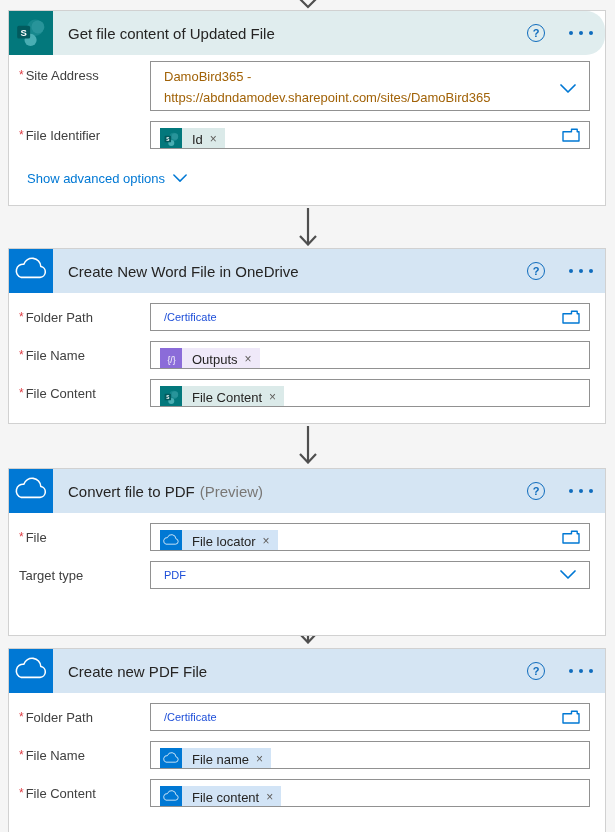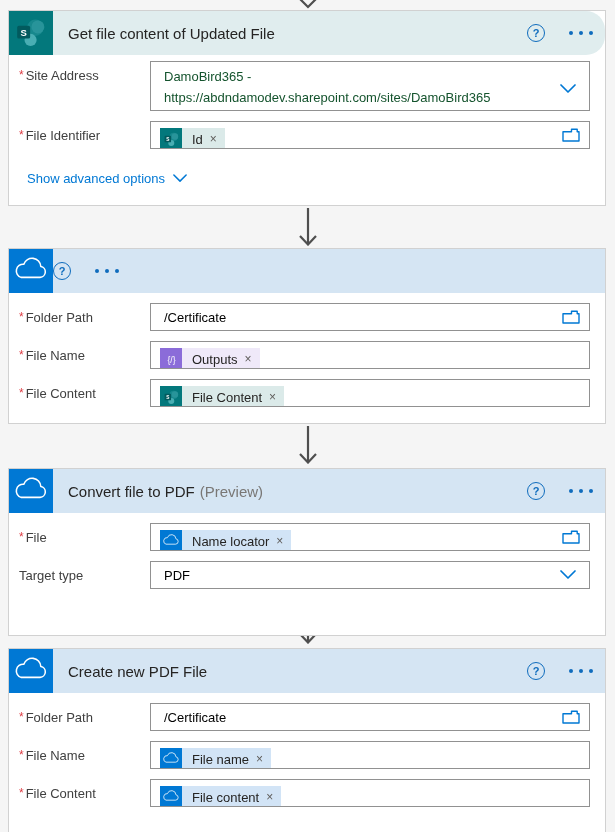--- a/index.html
+++ b/index.html
@@ -25,22 +25,22 @@
 
   
   .card-body{padding:0 15px 0 10px;}
   .row{display:flex;align-items:flex-start;margin-bottom:10px;}
   .flabel{width:131px;flex:0 0 131px;padding-top:7px;font-size:13px;color:#404040;}
   .req{color:#dd3c43;margin-right:2px;font-size:12px;vertical-align:top;}
   .fbox{flex:1;border:1px solid #919191;background:#fff;box-sizing:border-box;height:28px;
         position:relative;display:flex;align-items:center;padding:0 30px 0 3px;overflow:hidden;}
   .fbox.noicon{padding-right:8px;}
   .fbox.tall{height:50px;display:block;padding:4px 40px 0 13px;}
-  .fbox .plain{font-size:13px;color:#000000;padding-left:10px;white-space:nowrap;}
-  .fbox.tall .line{font-size:13px;color:#14532d;line-height:21px;white-space:nowrap;overflow:hidden;}
+  .fbox .plain{font-size:11px;color:#1d4ed8;padding-left:10px;white-space:nowrap;}
+  .fbox.tall .line{font-size:13px;color:#a16207;line-height:21px;white-space:nowrap;overflow:hidden;}
   .chevron-abs{position:absolute;right:13px;bottom:12px;}
   .chevron-mid{position:absolute;right:13px;top:50%;transform:translateY(-50%);}
   .folder-abs{position:absolute;right:9px;top:50%;transform:translateY(-50%);cursor:pointer;display:flex;}
 
   
   .token{display:inline-flex;align-items:center;height:22px;margin-left:6px;cursor:default;margin-top:8px;}
   .token .ticon{width:22px;height:22px;flex:0 0 22px;display:flex;align-items:center;justify-content:center;}
   .token.sp{background:#dbeae9;}
   .token.od{background:#d2e4f6;}
   .token.ex{background:#efe9f9;}
@@ -162,20 +162,23 @@
     </div>
   </div>
 
   <div class="card" style="top:248px;height:176px">
     <div class="card-header od">
       <div class="tile od">
         <svg width="40" height="40" viewBox="0 0 44 44">
             <use href="#od-cloud"></use>
           </svg>
       </div>
+      <div class="title-wrap">
+        <span class="title">Create New Word File in OneDrive</span>
+      </div>
       <div class="header-actions">
         <div class="help-btn">
             <span>?</span>
           </div>
         <div class="menu-btn">
             <i></i>
             <i></i>
             <i></i>
           </div>
       </div>
@@ -248,21 +251,21 @@
     <div class="card-body" style="padding-top:10px">
       <div class="row">
         <div class="flabel"><span class="req">*</span><span>File</span></div>
         <div class="fbox">
           <span class="token od">
             <span class="ticon od">
               <svg width="20" height="20" viewBox="0 0 44 44">
                   <use href="#od-cloud"></use>
                 </svg>
             </span>
-            <span class="ttext">Name locator</span>
+            <span class="ttext">File locator</span>
             <span class="tclose">×</span>
           </span>
           <span class="folder-abs">
             <svg width="18" height="14" viewBox="0 0 18 14">
                 <use href="#folder-glyph"></use>
               </svg>
           </span>
         </div>
       </div>
       <div class="row">

